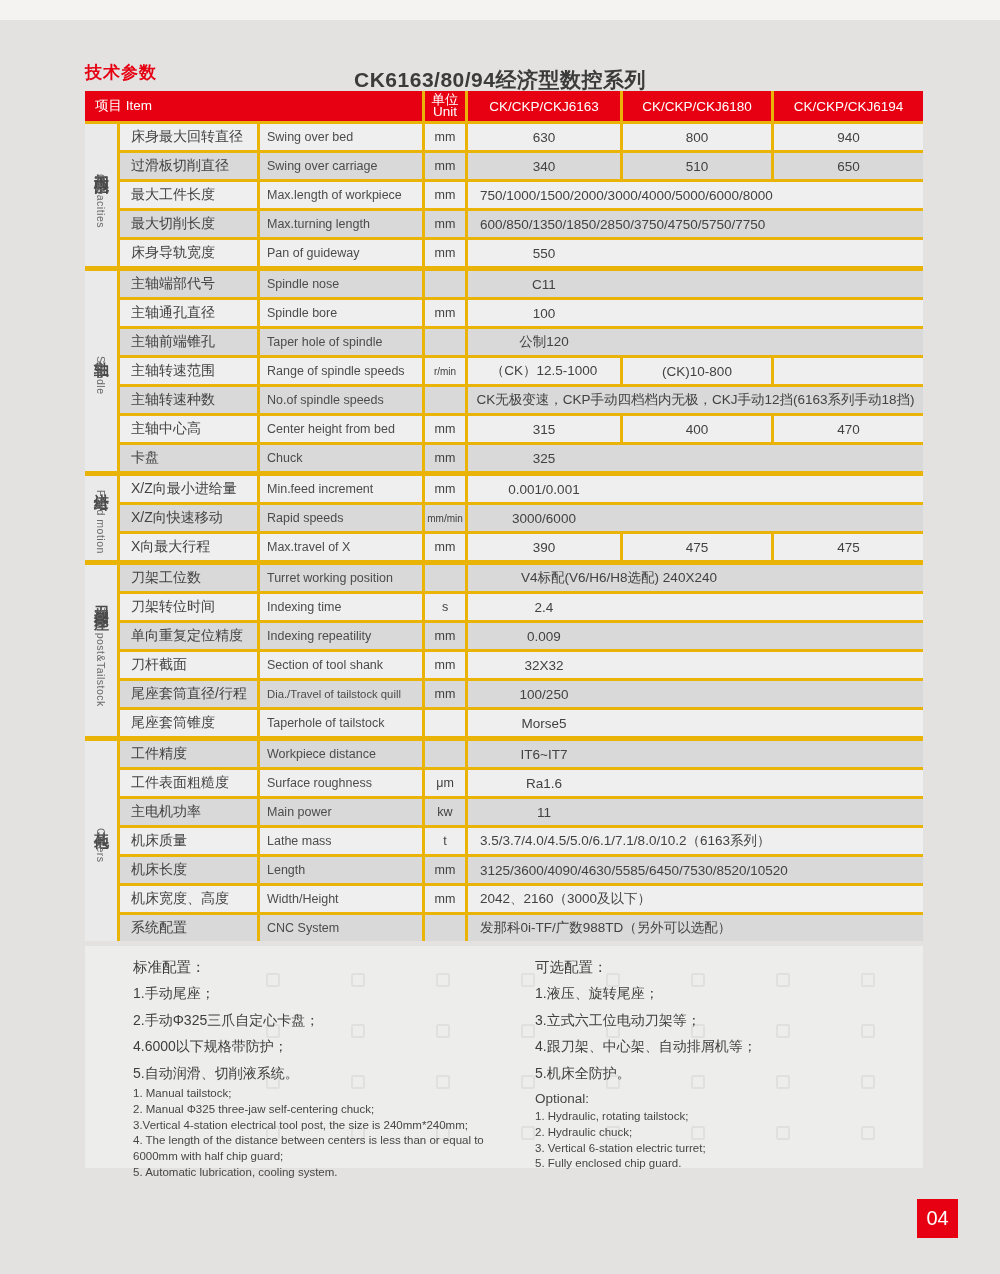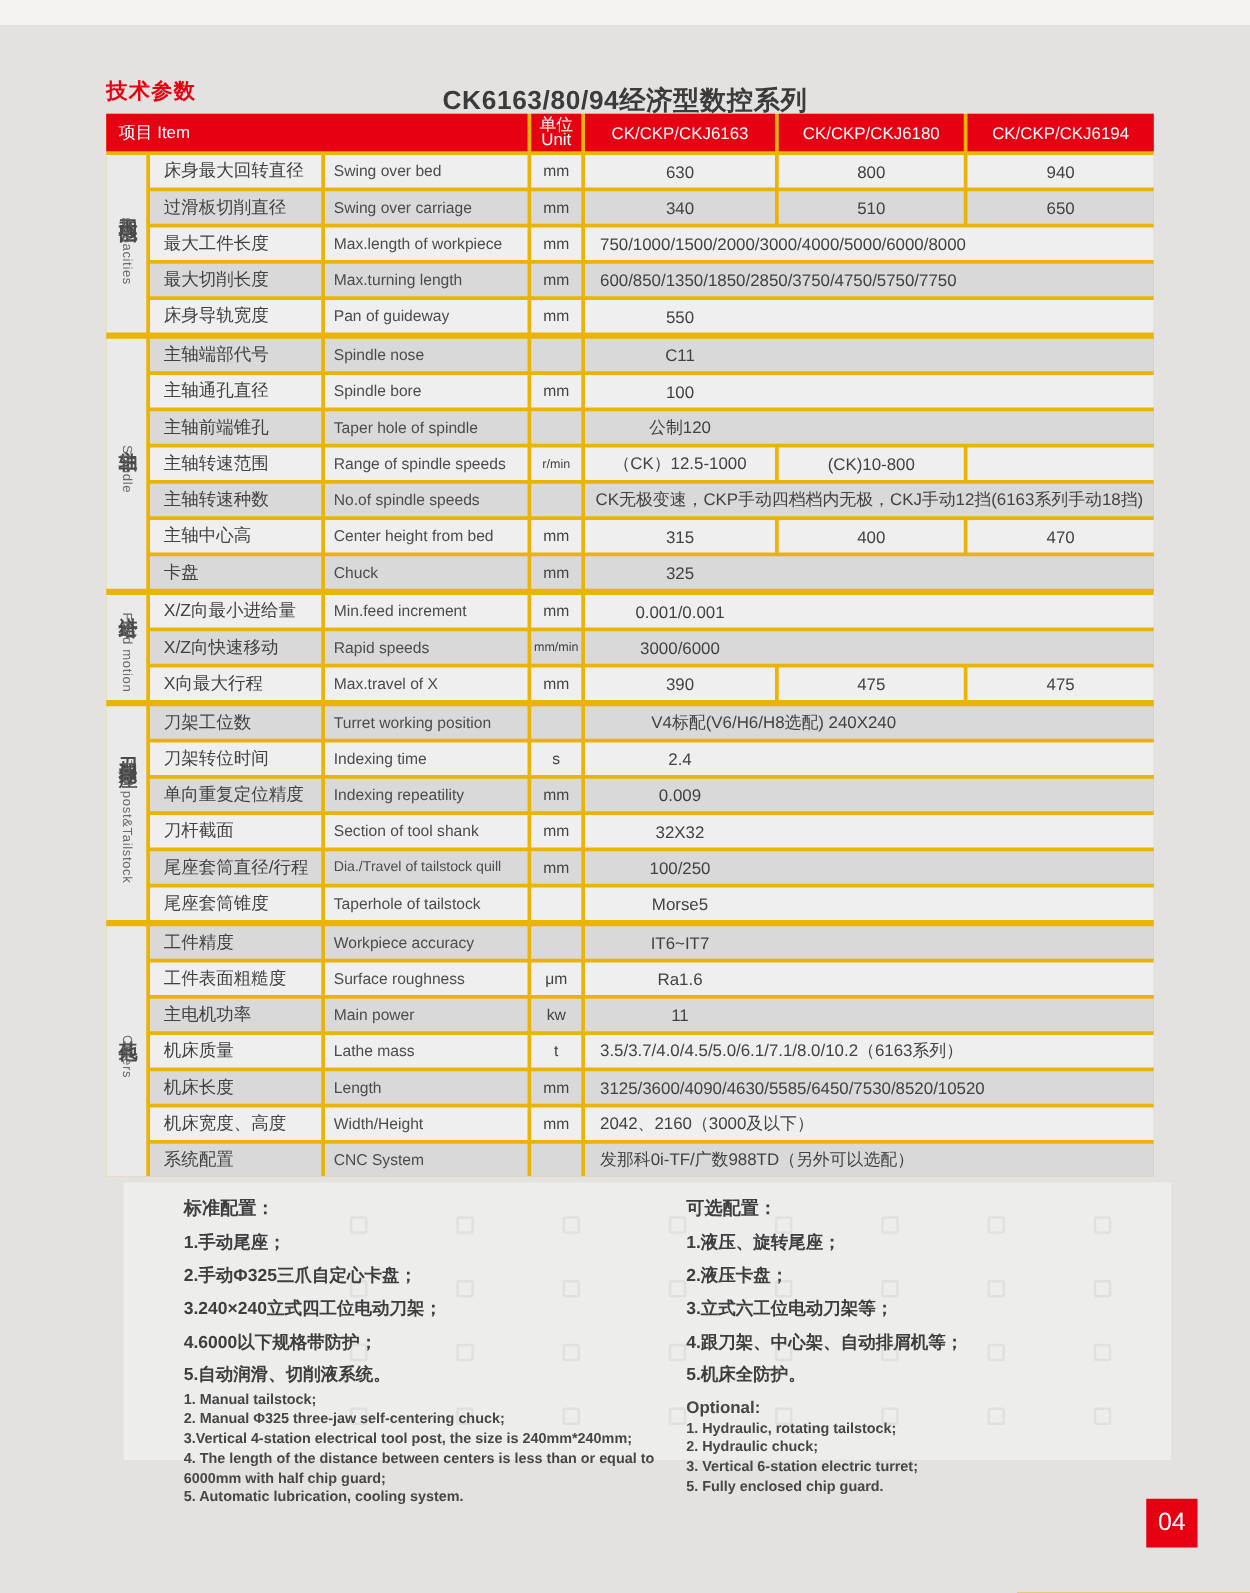--- a/index.html
+++ b/index.html
@@ -56,21 +56,21 @@
   .unit{justify-content:center;font-size:12.5px;}
   .unit.small{font-size:10px;}
   .val{justify-content:center;font-size:13.5px;}
   .vspan{grid-column:5 / span 3;}
   .vspan.a-left{padding-left:12px;}
   .vspan.a-center{justify-content:center;}
   .vspan .w1{display:inline-block;width:152px;text-align:center;}
   .vspan .w2{display:inline-block;width:302px;text-align:center;}
   
   .footer-panel{
-    position:absolute;left:99px;top:946px;width:838px;height:222px;background:#ededec;font-weight:bold;
+    position:absolute;left:85px;top:946px;width:838px;height:222px;background:#ededec;
   }
   .wm{position:absolute;left:145px;right:12px;top:8px;bottom:10px;
     display:grid;grid-template-columns:repeat(8,1fr);grid-template-rows:repeat(4,1fr);
     justify-items:center;align-items:center;pointer-events:none;}
   .wm i{display:block;width:10px;height:10px;border:2px solid rgba(0,0,0,0.05);border-radius:2px;}
   .cfg{position:absolute;top:8px;}
   .cfg-standard{left:48px;width:392px;}
   .cfg-optional{left:450px;width:380px;}
   .cfg .t-zh{font-size:14.5px;line-height:26px;color:#3e3e3e;}
   .cfg .i-zh{font-size:14px;line-height:26.5px;color:#3e3e3e;}
@@ -171,21 +171,21 @@
           </div></div>
         <div class="r-light" style="display: contents;"><div class="cell lz">尾座套筒锥度</div><div class="cell le">Taperhole of tailstock</div><div class="cell unit"></div><div class="cell vspan">
             <span class="w1">Morse5</span>
           </div></div>
       </div>
       <div class="tsection gap" style="grid-template-rows: repeat(7, 26px);">
         <div class="cat" style="grid-row: 1 / span 7;">
           <span>其他</span>
           <span class="ce">Others</span>
         </div>
-        <div class="r-dark" style="display: contents;"><div class="cell lz">工件精度</div><div class="cell le">Workpiece accuracy</div><div class="cell unit"></div><div class="cell vspan">
+        <div class="r-dark" style="display: contents;"><div class="cell lz">工件精度</div><div class="cell le">Workpiece distance</div><div class="cell unit"></div><div class="cell vspan">
             <span class="w1">IT6~IT7</span>
           </div></div>
         <div class="r-light" style="display: contents;"><div class="cell lz">工件表面粗糙度</div><div class="cell le">Surface roughness</div><div class="cell unit">μm</div><div class="cell vspan">
             <span class="w1">Ra1.6</span>
           </div></div>
         <div class="r-dark" style="display: contents;"><div class="cell lz">主电机功率</div><div class="cell le">Main power</div><div class="cell unit">kw</div><div class="cell vspan">
             <span class="w1">11</span>
           </div></div>
         <div class="r-light" style="display: contents;"><div class="cell lz">机床质量</div><div class="cell le">Lathe mass</div><div class="cell unit">t</div><div class="cell vspan a-left">3.5/3.7/4.0/4.5/5.0/6.1/7.1/8.0/10.2（6163系列）</div></div>
         <div class="r-dark" style="display: contents;"><div class="cell lz">机床长度</div><div class="cell le">Length</div><div class="cell unit">mm</div><div class="cell vspan a-left">3125/3600/4090/4630/5585/6450/7530/8520/10520</div></div>
@@ -228,37 +228,35 @@
       <i></i>
       <i></i>
       <i></i>
       <i></i>
     </div>
   <div class="cfg cfg-standard">
     <div class="t-zh">标准配置：</div>
     <div id="std-zh">
         <div class="i-zh">1.手动尾座；</div>
         <div class="i-zh">2.手动Φ325三爪自定心卡盘；</div>
-        <div class="i-zh">3.240×240立式四工位电动刀架；</div>
         <div class="i-zh">4.6000以下规格带防护；</div>
         <div class="i-zh">5.自动润滑、切削液系统。</div>
       </div>
     <div id="std-en">
         <div class="i-en">1. Manual tailstock;</div>
         <div class="i-en">2. Manual Φ325 three-jaw self-centering chuck;</div>
         <div class="i-en">3.Vertical 4-station electrical tool post, the size is 240mm*240mm;</div>
         <div class="i-en">4. The length of the distance between centers is less than or equal to 6000mm with half chip guard;</div>
         <div class="i-en">5. Automatic lubrication, cooling system.</div>
       </div>
   </div>
   <div class="cfg cfg-optional">
     <div class="t-zh">可选配置：</div>
     <div id="opt-zh">
         <div class="i-zh">1.液压、旋转尾座；</div>
-        <div class="i-zh">2.液压卡盘；</div>
         <div class="i-zh">3.立式六工位电动刀架等；</div>
         <div class="i-zh">4.跟刀架、中心架、自动排屑机等；</div>
         <div class="i-zh">5.机床全防护。</div>
       </div>
     <div class="t-en">Optional:</div>
     <div id="opt-en">
         <div class="i-en">1. Hydraulic, rotating tailstock;</div>
         <div class="i-en">2. Hydraulic chuck;</div>
         <div class="i-en">3. Vertical 6-station electric turret;</div>
         <div class="i-en">5. Fully enclosed chip guard.</div>

